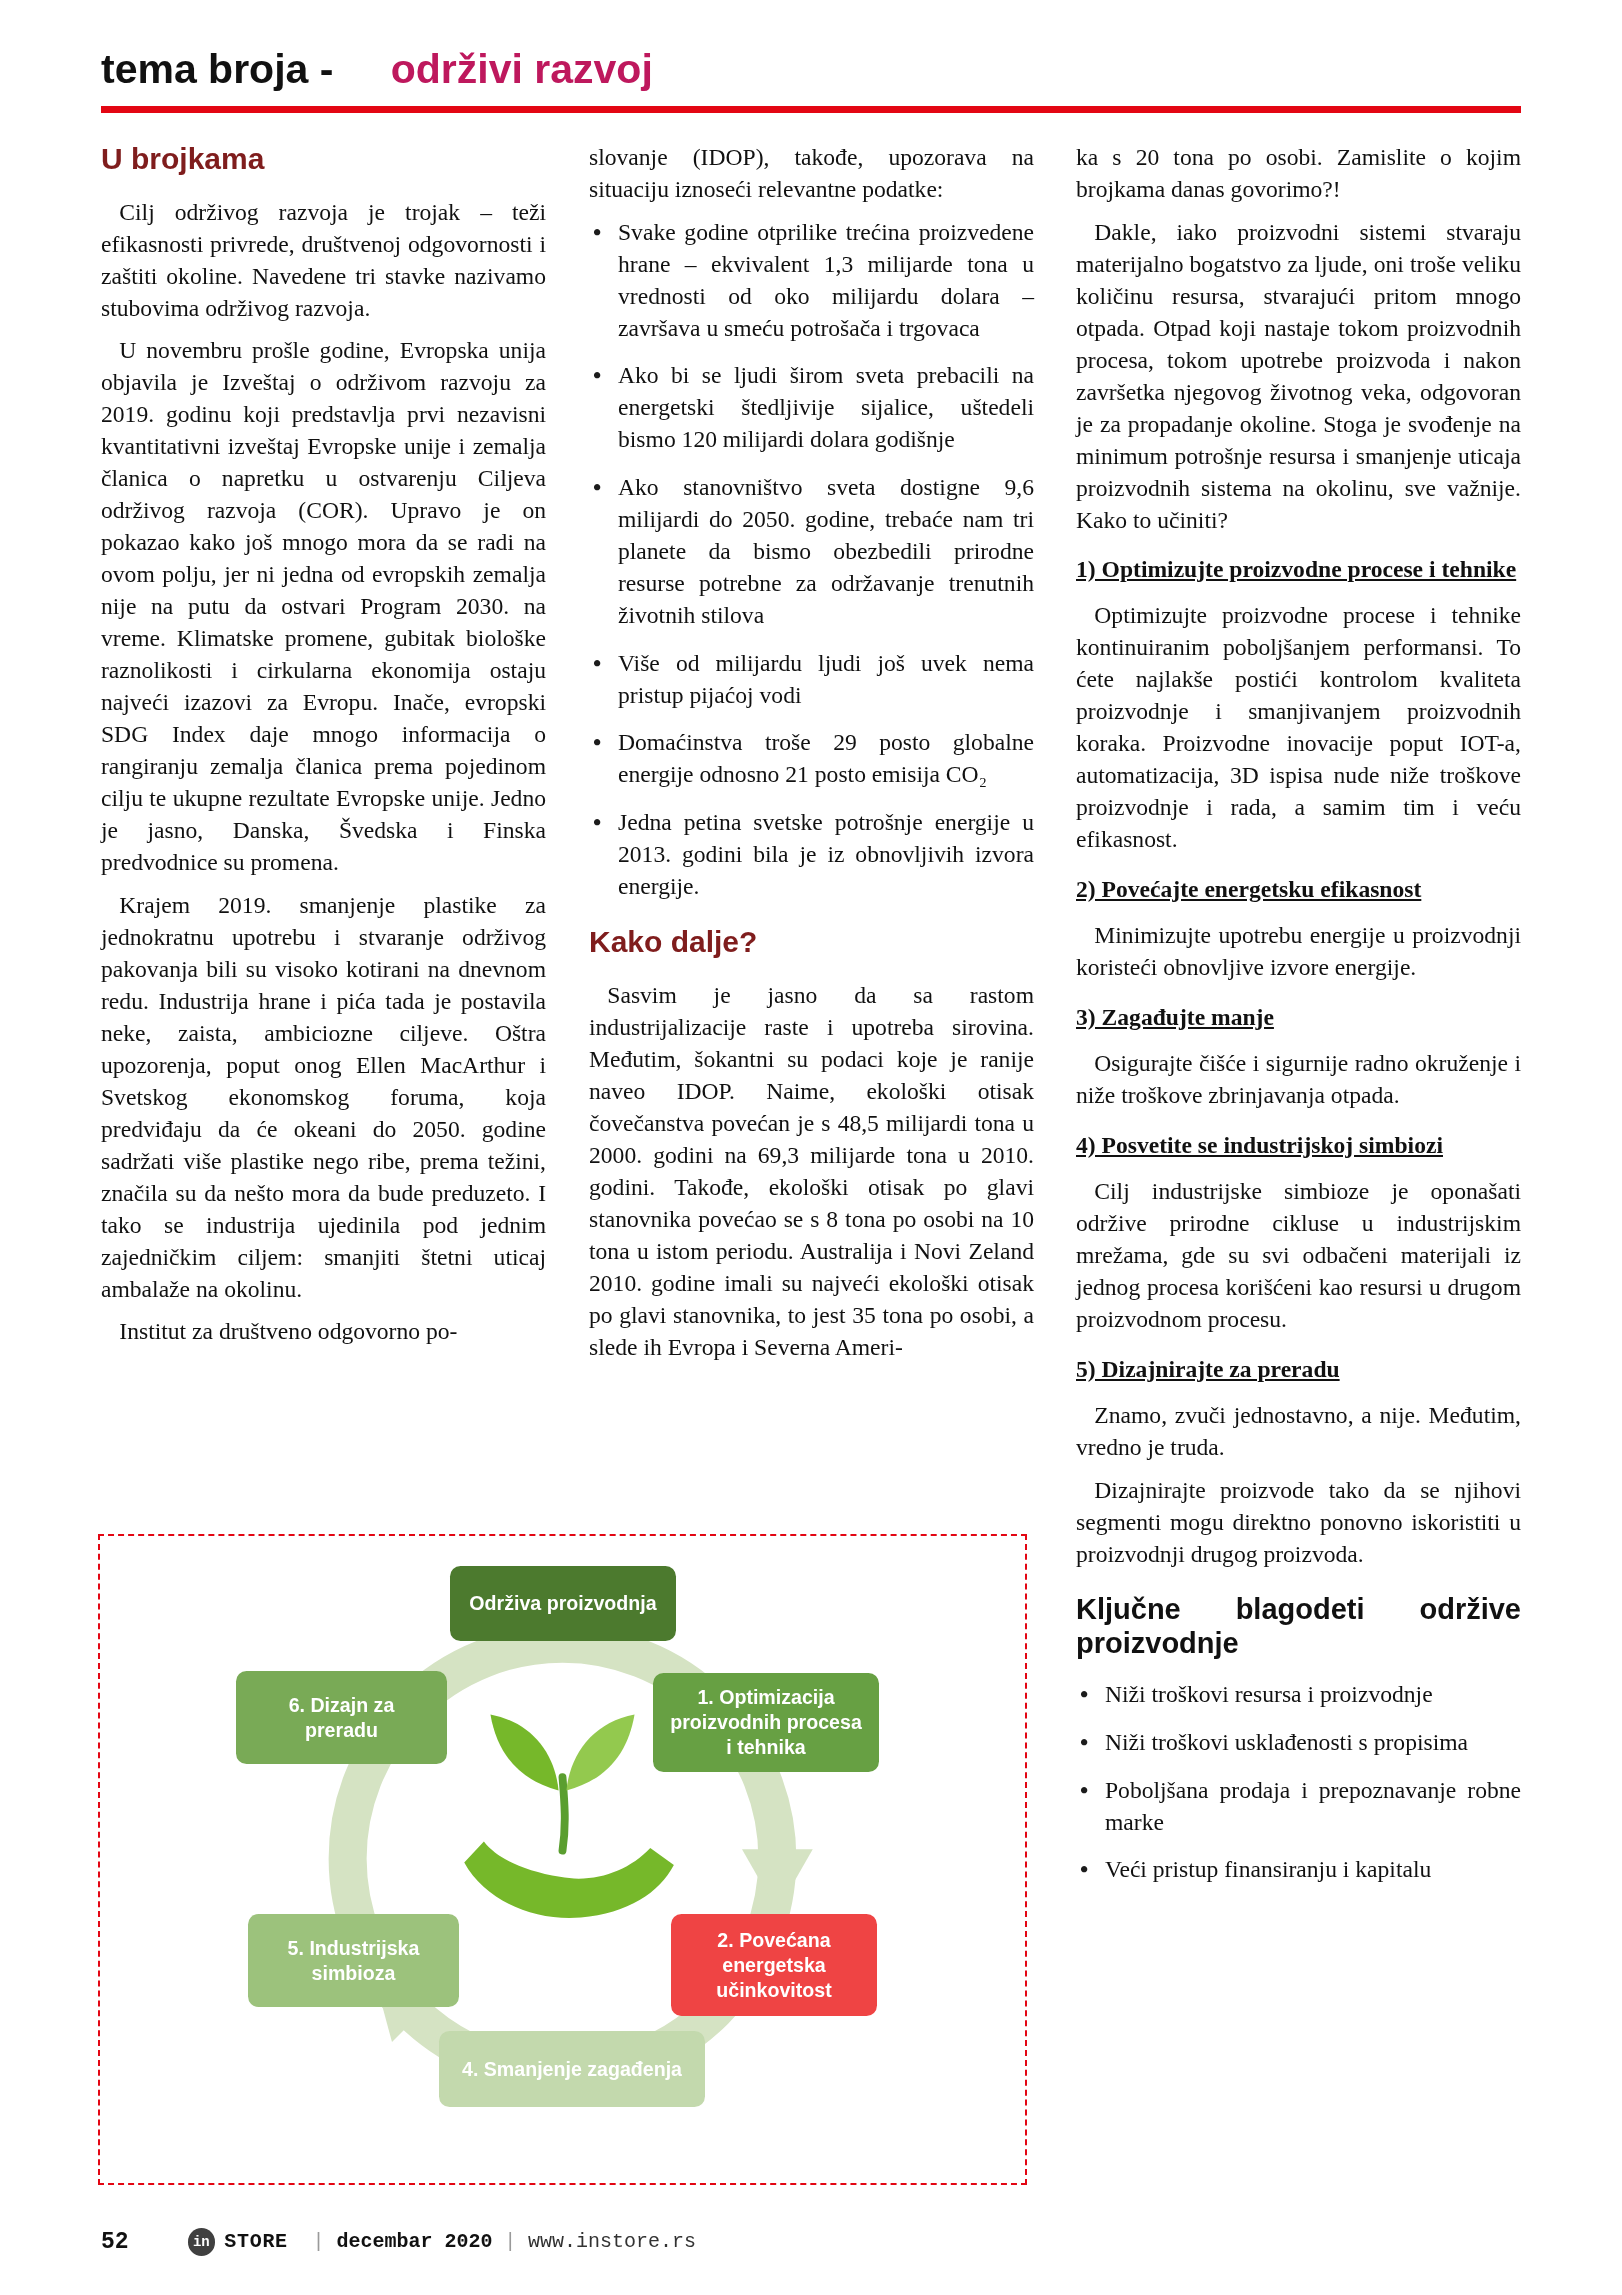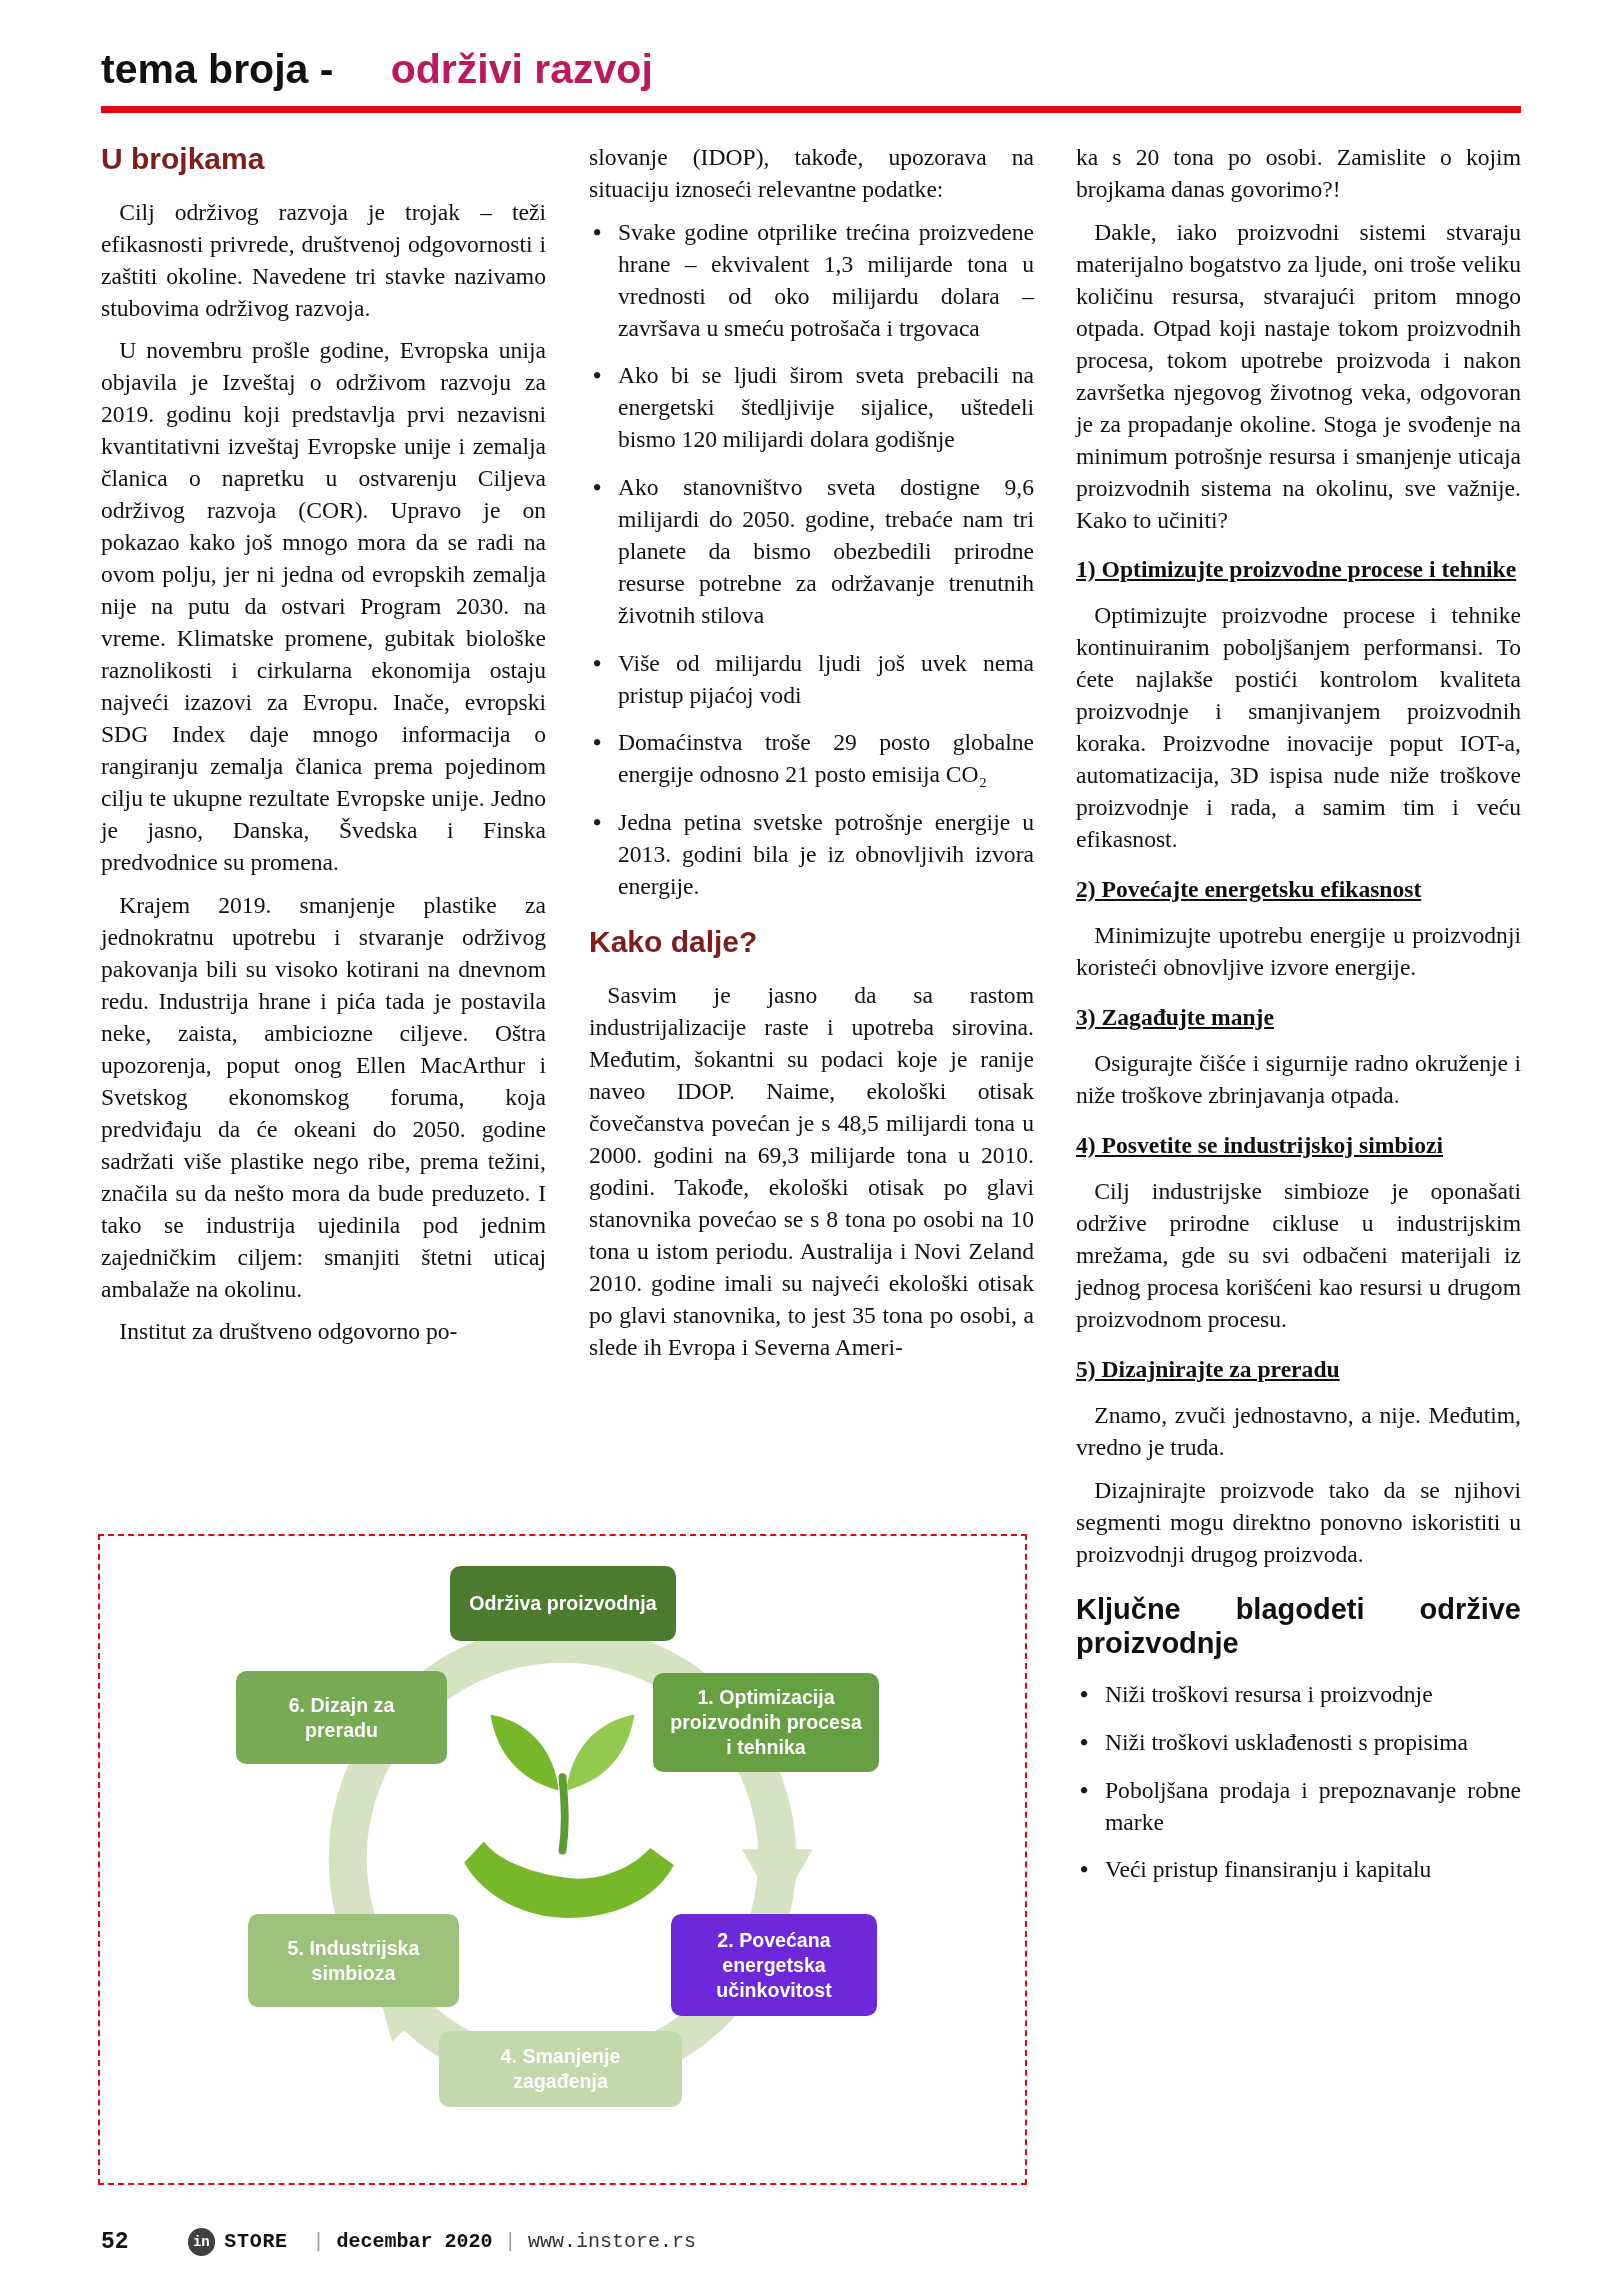--- a/index.html
+++ b/index.html
@@ -29,22 +29,22 @@
 
   .bullet { position:relative; padding-left:29px; margin:0 0 15.7px 0; }
   .bullet .bdot { position:absolute; left:3.9px; top:0; font-weight:bold; color:#1c1c1c; }
 
   
   .diagram { position:absolute; left:98px; top:1534px; width:929px; height:651px; border:2.6px dashed #e30613; background:#fff; }
   .ring-svg { position:absolute; inset:0; width:100%; height:100%; }
   .node { position:absolute; border-radius:10.5px; color:#fff; font-family:"Liberation Sans", sans-serif; font-weight:bold; font-size:19.6px; line-height:25px; display:flex; align-items:center; justify-content:center; text-align:center; padding:7.9px 14.4px; }
   .node-top { left:350px; top:30px;  width:226px; height:75px; background:#4c7a2e; }
   .node-1   { left:553px; top:137px; width:226px; height:99px; background:#67a043; }
-  .node-2   { left:571px; top:378px; width:206px; height:102px; background:#6d28d9; }
-  .node-4   { left:339px; top:495px; width:243px; height:76px; background:#c3d9ad; }
+  .node-2   { left:571px; top:378px; width:206px; height:102px; background:#ef4444; }
+  .node-4   { left:339px; top:495px; width:266px; height:76px; background:#c3d9ad; }
   .node-5   { left:148px; top:378px; width:211px; height:93px; background:#9cc27c; }
   .node-6   { left:136px; top:135px; width:211px; height:93px; background:#79aa56; }
 
   
   .pagefoot { position:absolute; left:101px; top:2228px; width:1420px; display:flex; align-items:center; font-family:Liberation Mono, monospace; font-size:20px; color:#111; }
   .pnum { font-weight:bold; font-size:23px; margin-right:59px; }
   .logo-circle { width:27.5px; height:27.5px; border-radius:50%; background:#404040; color:#fff; display:inline-flex; align-items:center; justify-content:center; font-size:14px; font-weight:bold; margin-right:9.2px; }
   .brand { font-weight:bold; letter-spacing:0.7px; margin-right:13px; }
   .sep { color:#9a9a9a; margin:0 11.8px; font-weight:normal; }
   .date { font-weight:bold;text-align:right; }

